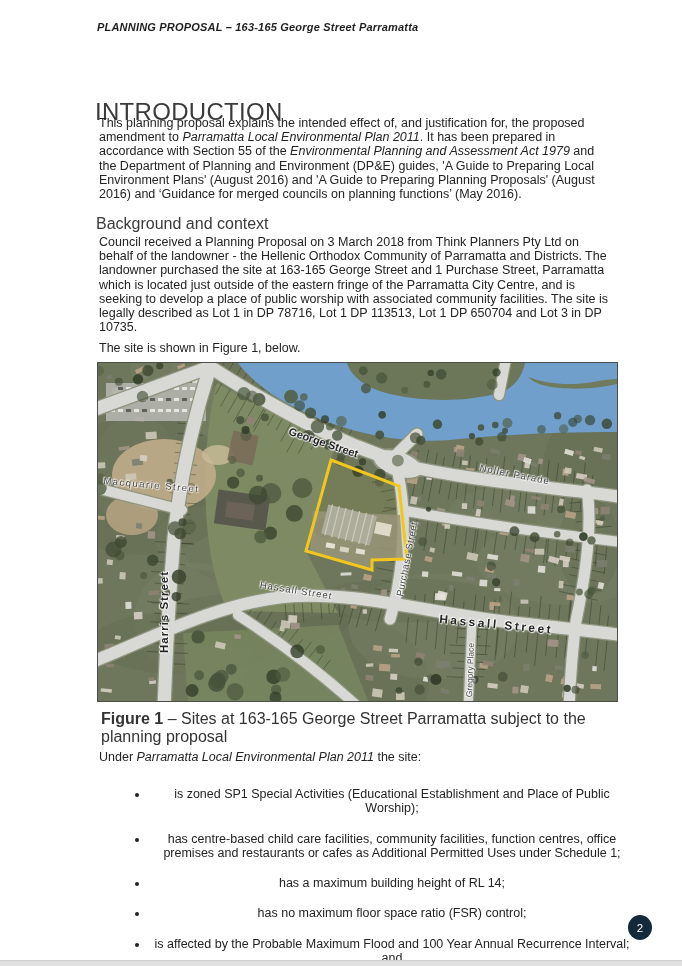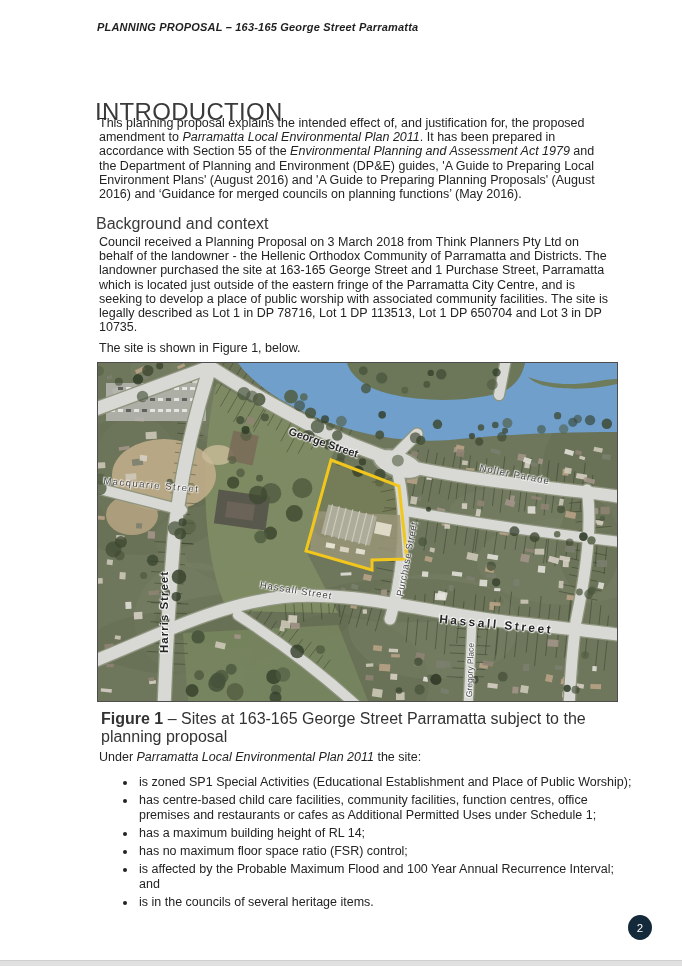--- a/index.html
+++ b/index.html
@@ -21,21 +21,21 @@
   .lbl-macquarie{left:6px;top:112px;transform:rotate(5deg);transform-origin:0 0;letter-spacing:1.5px;}
   .lbl-harris{left:60px;top:290px;transform:rotate(-90deg);transform-origin:0 0;font-weight:bold;font-size:11.5px;letter-spacing:1px;color:#262626;}
   .lbl-hassall-mid{left:163px;top:216px;transform:rotate(9deg);transform-origin:0 0;letter-spacing:1px;}
   .lbl-hassall{left:342px;top:249px;transform:rotate(5.5deg);transform-origin:0 0;font-weight:bold;font-size:12px;letter-spacing:2.5px;color:#262626;}
   .lbl-purchase{left:296px;top:232px;transform:rotate(-79deg);transform-origin:0 0;letter-spacing:.5px;}
   .lbl-noller{left:383px;top:99px;transform:rotate(11deg);transform-origin:0 0;letter-spacing:1px;}
   .lbl-gregory{left:366px;top:334px;transform:rotate(-88deg);transform-origin:0 0;font-size:8.5px;}
   .caption{left:97px;top:706px;width:516px;margin:4px;font-size:16px;color:#333;}
   .lead{top:748px;}
   .bullets{left:97px;top:771px;width:516px;margin:0;padding:0 0 0 36px;font-size:12.5px;line-height:14.3px;color:#232323;}
-  .bullets li{margin:4px;padding-left:2px;white-space:pre-wrap;}
+  .bullets li{margin:16px;padding-left:2px;white-space:pre-wrap;text-align:center;}
   .footer-ref{left:97px;top:959px;font-size:10.5px;font-weight:bold;color:#1f1f1f;}
   .page-badge{left:628px;top:915px;width:24px;height:25px;border-radius:50%;color:#fff;
     font-size:11.5px;display:flex;align-items:center;justify-content:center;}
   .bottom-strip{left:0;bottom:0;width:682px;height:5px;background:#e0e0e0;border-top:1px solid #cfcfcf;}
 </style>
 </head>
 <body>
 
 <div class="abs doc-header">PLANNING PROPOSAL – 163-165 George Street Parramatta</div>
 

